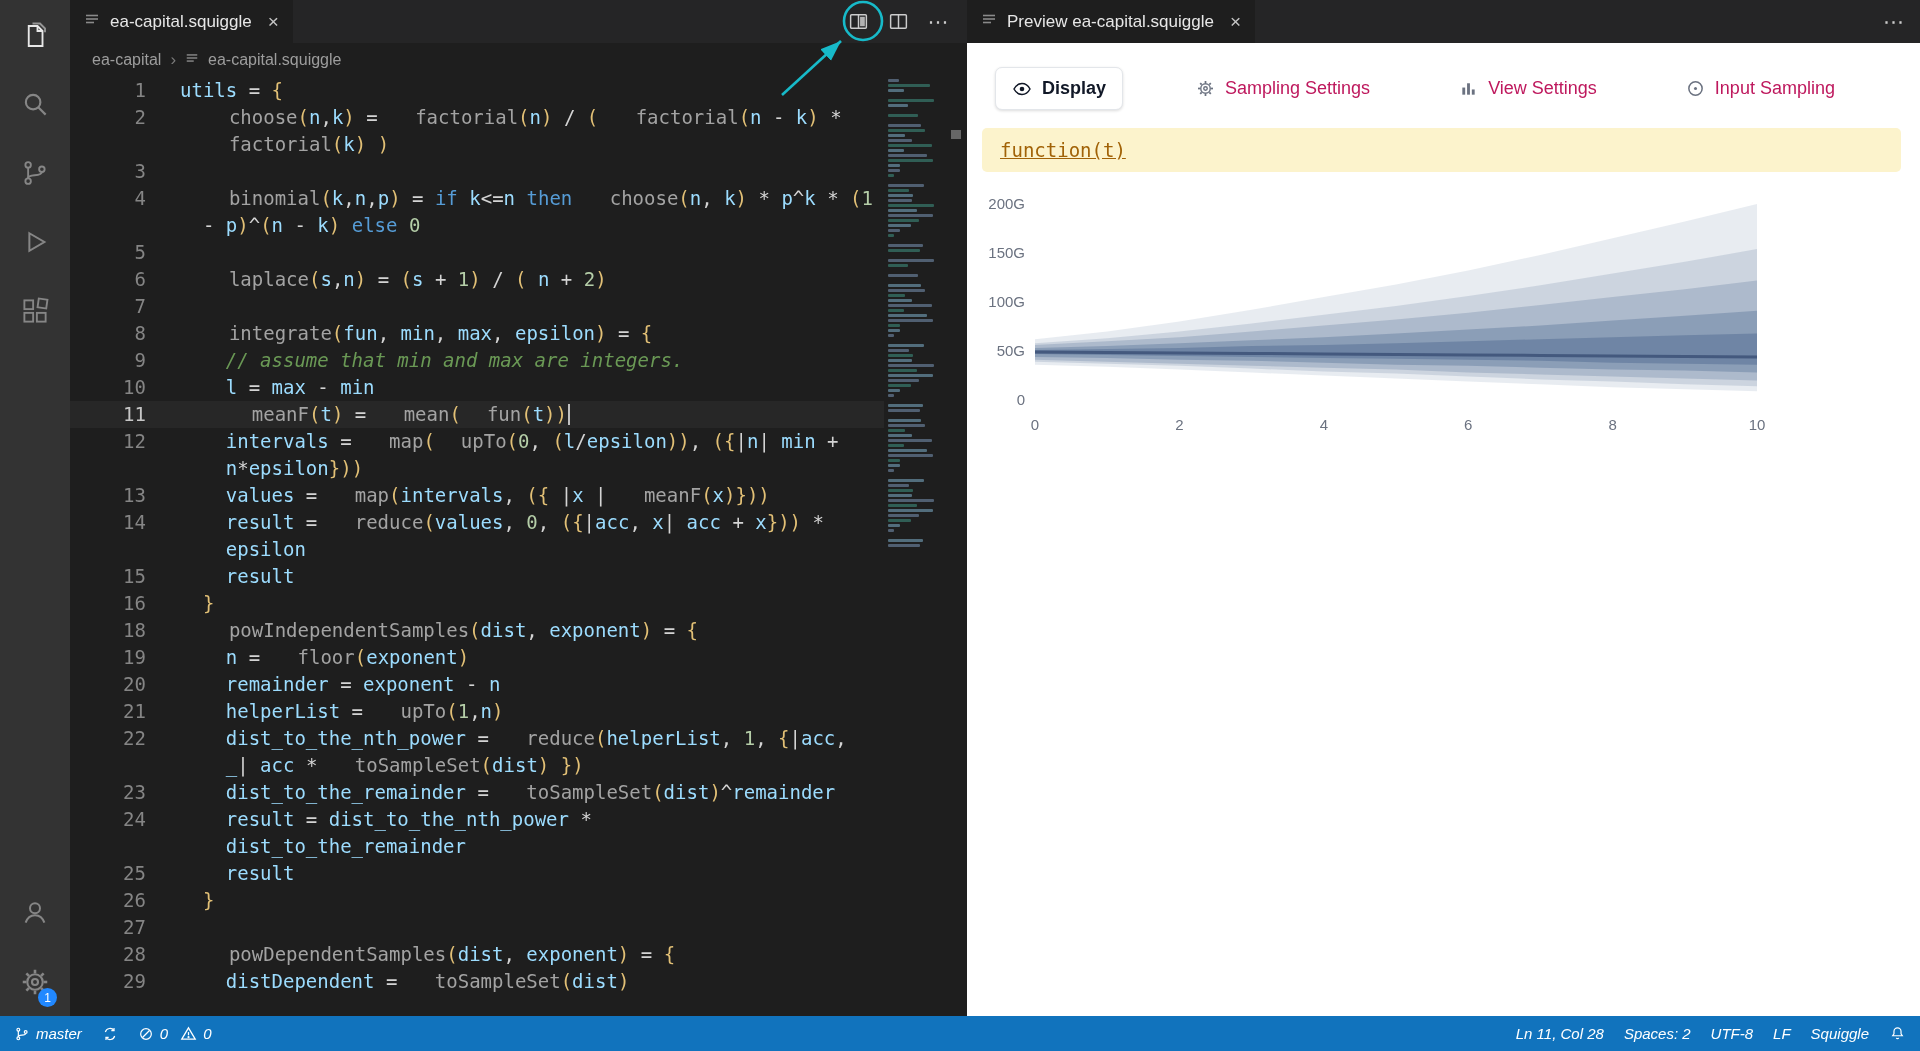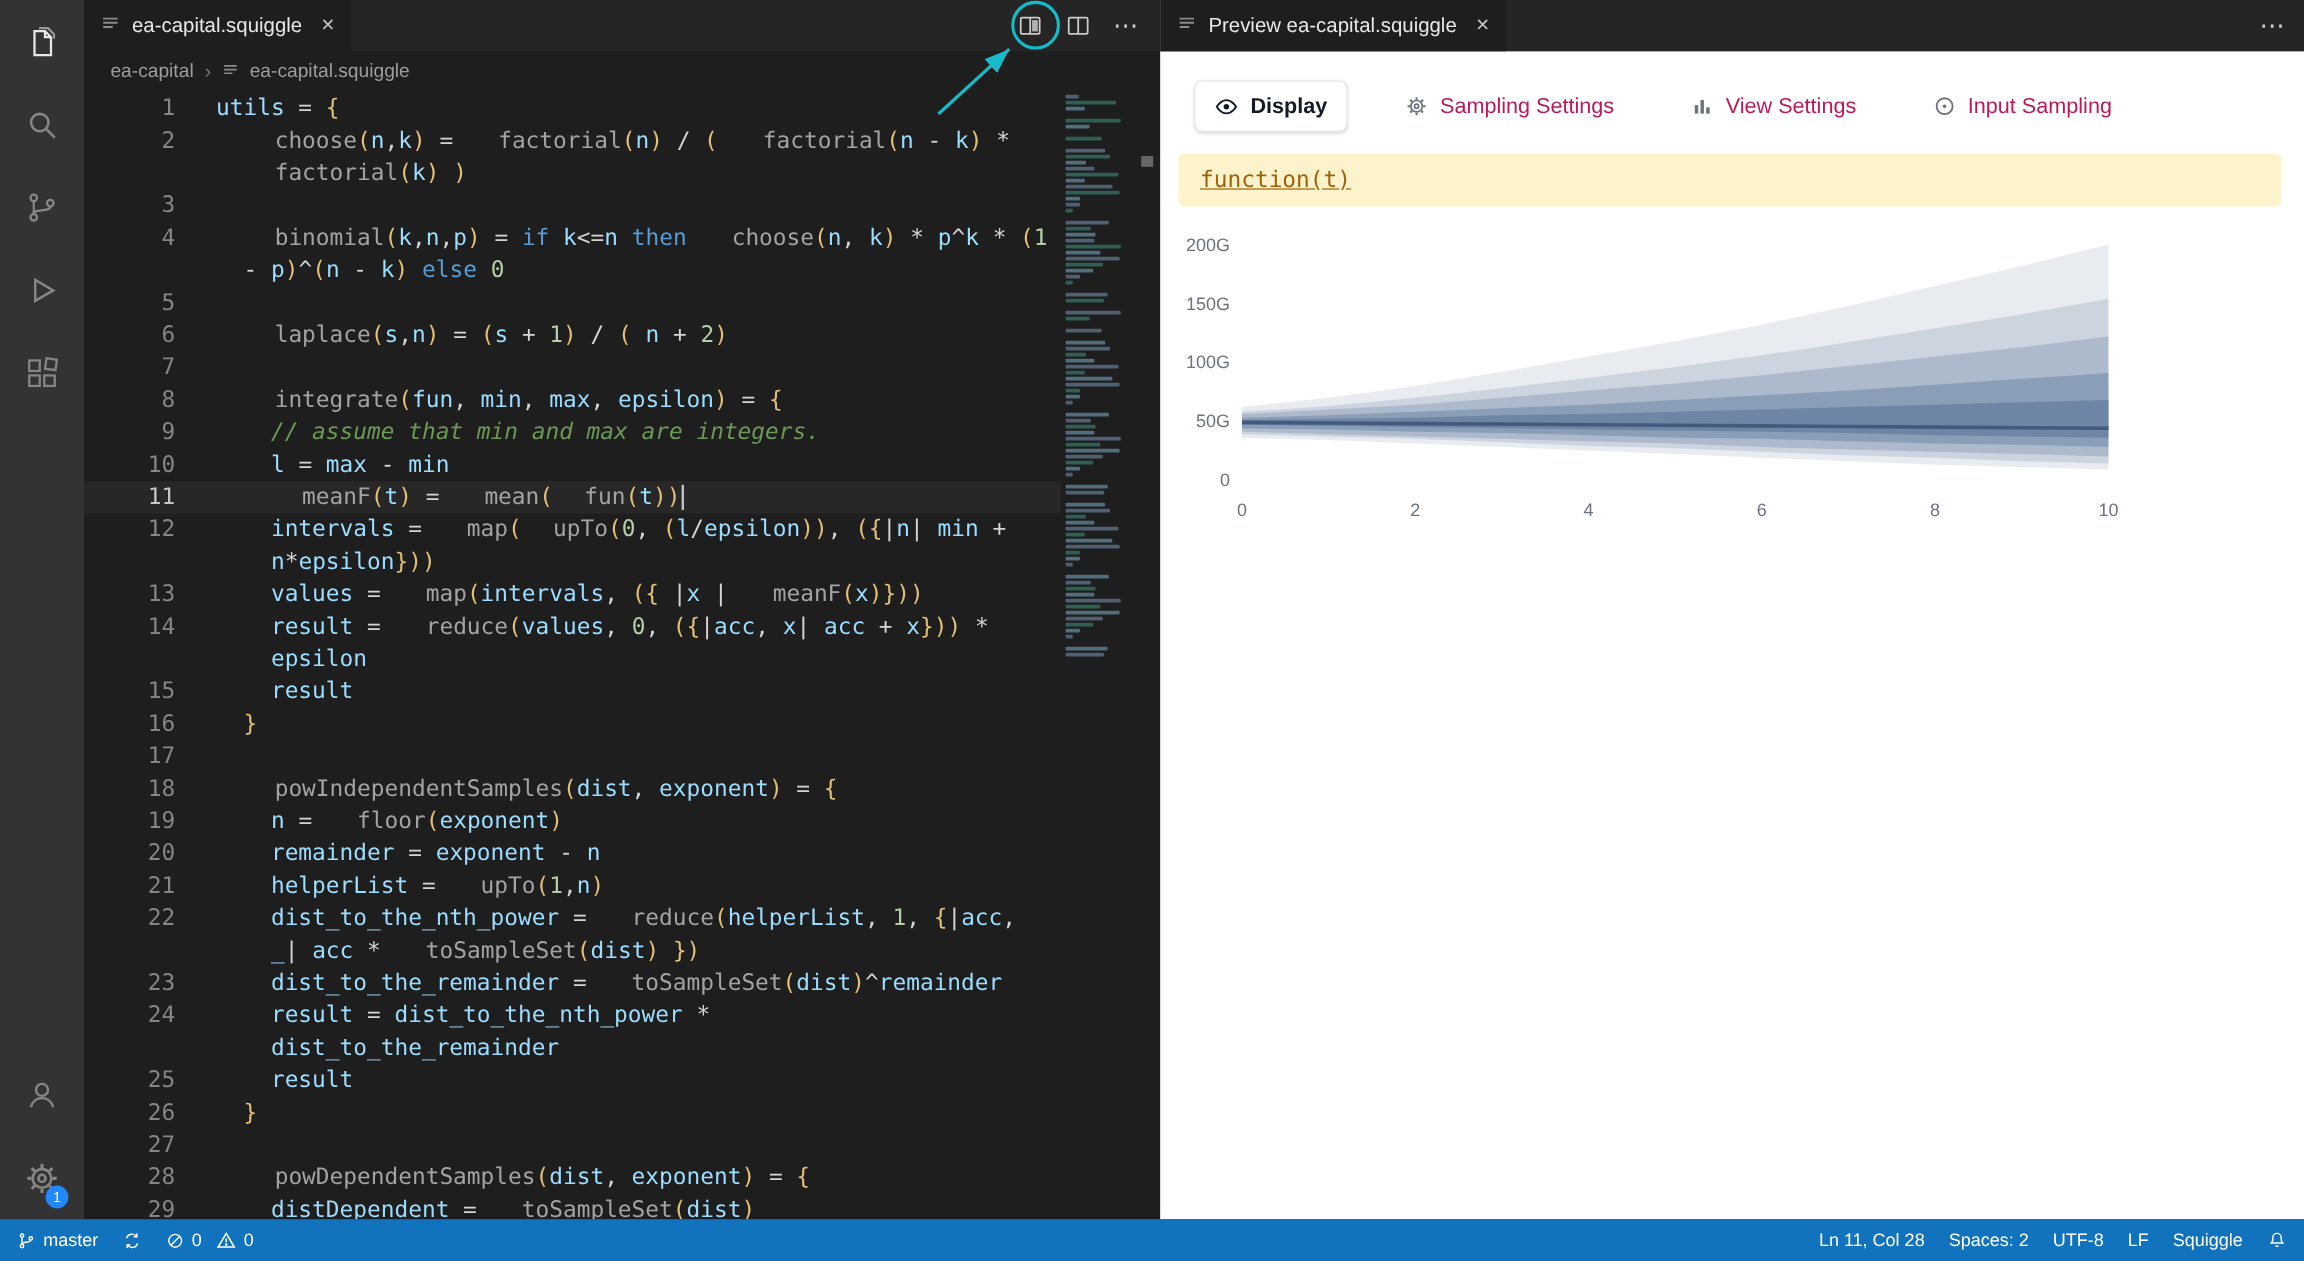--- a/index.html
+++ b/index.html
@@ -46,38 +46,38 @@
   .tk-k { color:#569cd6; } .tk-n { color:#b5cea8; } .tk-b { color:#e2c076; }
   .tk-c { color:#6a9955; font-style:italic; }
   .cursor { display:inline-block; width:2px; height:21px; background:#c0c0c0; vertical-align:text-bottom; margin-left:1px; }
 
   .minimap { position:absolute; top:77px; left:814px; width:62px; height:939px; overflow:hidden; }
   .mm-bar { height:3px; margin:2px 0 0 4px; border-radius:1px; }
   .overview-marker { position:absolute; left:881px; top:130px; width:10px; height:9px; background:rgba(190,190,190,0.45); }
 
   
   .preview-content { position:absolute; top:43px; left:0; right:0; bottom:0; background:#ffffff; }
-  .ptabs { position:absolute; top:24px; left:28px; display:flex; align-items:center; gap:32px; }
+  .ptabs { position:absolute; top:24px; left:28px; display:flex; align-items:center; gap:57px; }
   .ptab { display:flex; align-items:center; gap:10px; font-size:18px; color:#be185d; padding:10px 16px; border-radius:7px; }
   .ptab.active { background:#ffffff; border:1px solid #e3e6ea; box-shadow:0 1px 3px rgba(0,0,0,0.14); font-weight:bold; color:#111827; }
   .ptab .picon { display:flex; align-items:center; color:#6b7280; }
   .ptab.active .picon { color:#111827; }
 
   .banner { position:absolute; top:85px; left:15px; right:19px; height:44px; background:#fcf3cc; border-radius:5px;
             display:flex; align-items:center; padding-left:18px;
             font-family:"DejaVu Sans Mono","Liberation Mono",monospace; font-size:19px; color:#a16207;text-decoration:underline; }
 
   .chart { position:absolute; top:150px; left:20px; }
   .chart text { font-family:"Liberation Sans",sans-serif; font-size:15px; fill:#6b7280; }
 
   
   .status-bar { position:absolute; left:0; top:1016px; width:1920px; height:35px; background:#1173bd;
                 color:#ffffff; display:flex; align-items:center; justify-content:space-between;
                 padding:0 14px; font-size:15px; }
-  .sb-side { display:flex; gap:20px; }
+  .sb-side { display:flex; gap:20px;font-style:italic; }
   .sb-item { display:flex; align-items:center; gap:6px; color:#ffffff; }
   .sb-item svg { display:block; }
 
   .annotation { position:absolute; left:0; top:0; pointer-events:none; z-index:50; }
 </style>
 </head>
 <body>
 
 <div class="app">
 
@@ -264,24 +264,20 @@
             <span class="line-num"></span>
             <span class="code-text"><span class="tk-p">    </span><span class="tk-v">epsilon</span></span>
           </div>
           <div class="code-row">
             <span class="line-num">15</span>
             <span class="code-text"><span class="tk-p">    </span><span class="tk-v">result</span></span>
           </div>
           <div class="code-row">
             <span class="line-num">16</span>
             <span class="code-text"><span class="tk-p">  </span><span class="tk-b">}</span></span>
-          </div>
-          <div class="code-row">
-            <span class="line-num">17</span>
-            <span class="code-text"></span>
           </div>
           <div class="code-row">
             <span class="line-num">18</span>
             <span class="code-text"><span class="tk-p">  </span><span class="tk-f">powIndependentSamples</span><span class="tk-b">(</span><span class="tk-v">dist</span><span class="tk-p">, </span><span class="tk-v">exponent</span><span class="tk-b">)</span><span class="tk-p"> = </span><span class="tk-b">{</span></span>
           </div>
           <div class="code-row">
             <span class="line-num">19</span>
             <span class="code-text"><span class="tk-p">    </span><span class="tk-v">n</span><span class="tk-p"> = </span><span class="tk-f">floor</span><span class="tk-b">(</span><span class="tk-v">exponent</span><span class="tk-b">)</span></span>
           </div>
           <div class="code-row">

